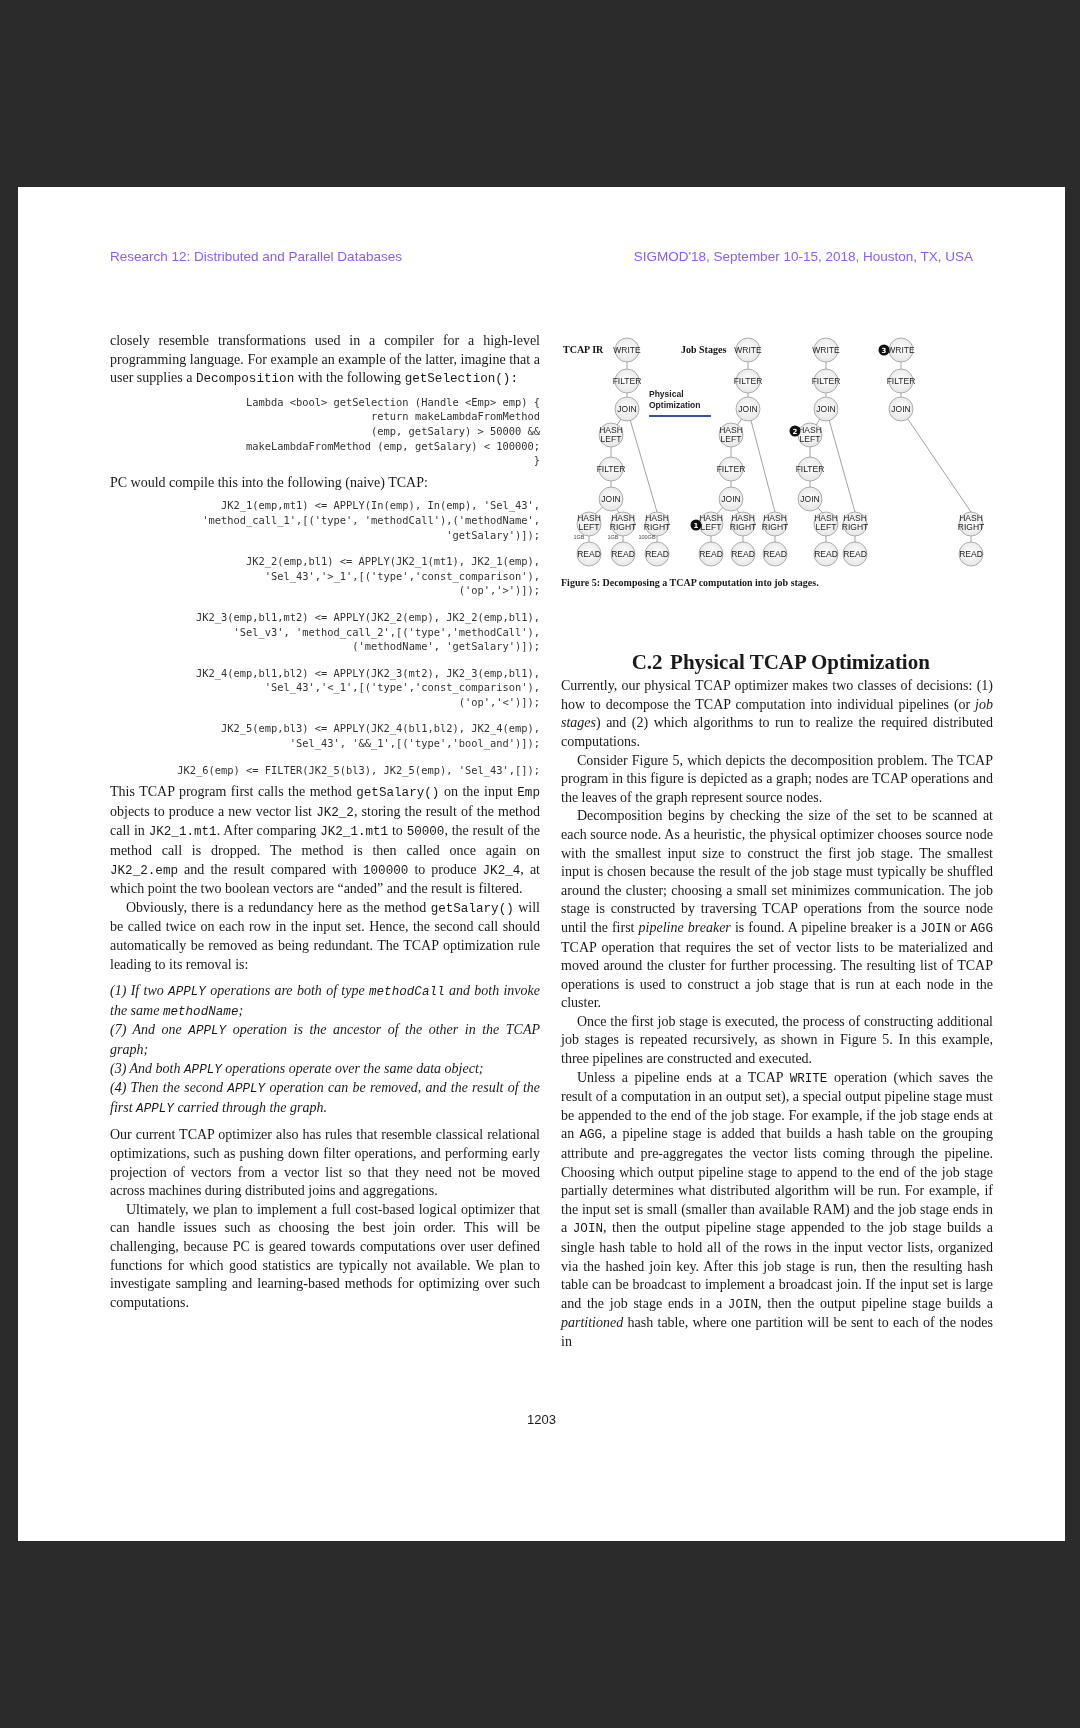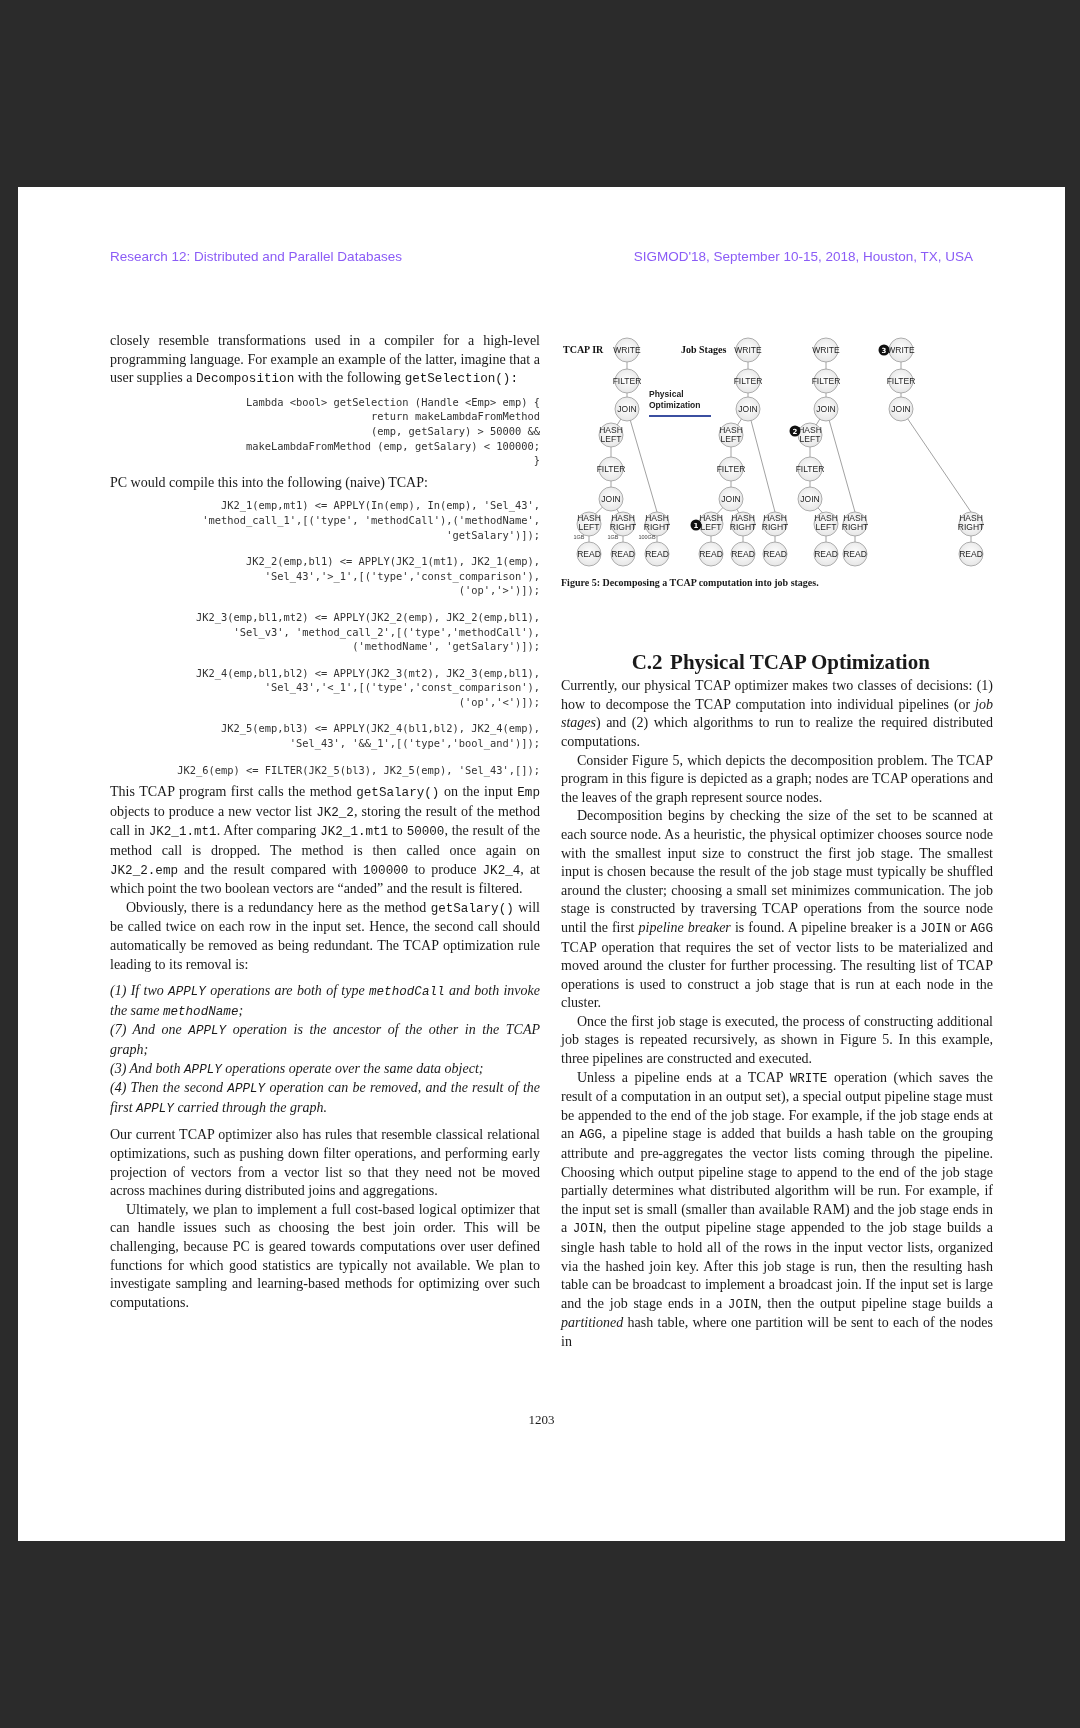--- a/index.html
+++ b/index.html
@@ -24,21 +24,21 @@
     margin:6px 0 6px 0; font-family:"DejaVu Sans Mono","Liberation Mono",monospace;
     font-size:10.4px; line-height:14.6px; color:#333; white-space:pre; text-align:right;
   }
   .list-item { margin:0;font-style:italic; }
   .figure { position:relative; width:432px; height:238px; }
   .figure svg { position:absolute; left:0; top:0; }
   .caption { font-weight:bold; font-size:10px; text-align:left; margin-top:4px; }
   .section-heading { font-size:21px; font-weight:bold; margin:60px 0 6px 0; text-align:center; }
   .section-heading .num { display:inline-block; width:46px; }
   .page-number { position:absolute; top:1225px; left:0; width:100%; text-align:center;
-    font-family:Liberation Serif, serif; font-size:13px; }
+    font-family:Liberation Sans, sans-serif; font-size:13px; }
   .fig-text { font-family:"Liberation Sans","DejaVu Sans",sans-serif; font-size:8.5px; fill:#222; }
   .fig-title { font-family:"Liberation Serif","DejaVu Serif",serif; font-size:10px; font-weight:bold; fill:#111; }
   .fig-small { font-family:"Liberation Sans","DejaVu Sans",sans-serif; font-size:5.5px; fill:#444; }
 </style>
 </head>
 <body>
 
 <div class="page">
 
   <div class="running-head">

